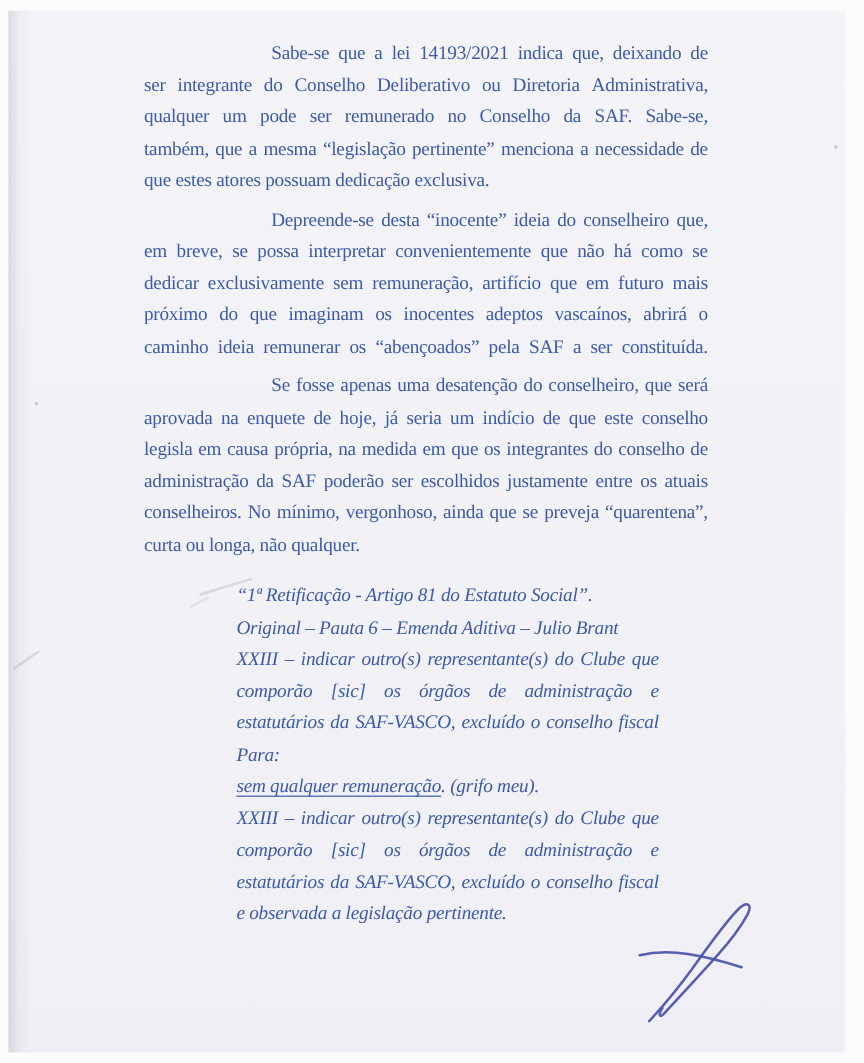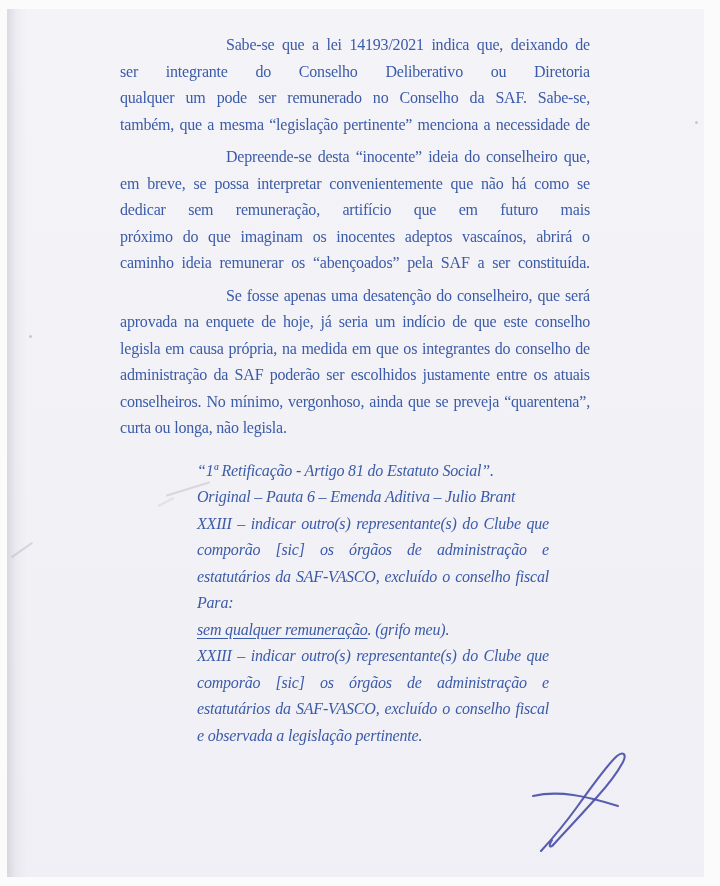--- a/index.html
+++ b/index.html
@@ -95,20 +95,21 @@
         <span>de</span>
       </div>
     <div class="line jl">
         <span>ser</span>
         <span>integrante</span>
         <span>do</span>
         <span>Conselho</span>
         <span>Deliberativo</span>
         <span>ou</span>
         <span>Diretoria</span>
+        <span>Administrativa,</span>
       </div>
     <div class="line jl">
         <span>qualquer</span>
         <span>um</span>
         <span>pode</span>
         <span>ser</span>
         <span>remunerado</span>
         <span>no</span>
         <span>Conselho</span>
         <span>da</span>
@@ -120,20 +121,21 @@
         <span>que</span>
         <span>a</span>
         <span>mesma</span>
         <span>“legislação</span>
         <span>pertinente”</span>
         <span>menciona</span>
         <span>a</span>
         <span>necessidade</span>
         <span>de</span>
       </div>
+    <div class="line">que estes atores possuam dedicação exclusiva.</div>
   </div>
 
   <div class="para">
     <div class="line jl first">
         <span>Depreende-se</span>
         <span>desta</span>
         <span>“inocente”</span>
         <span>ideia</span>
         <span>do</span>
         <span>conselheiro</span>
@@ -147,20 +149,21 @@
         <span>interpretar</span>
         <span>convenientemente</span>
         <span>que</span>
         <span>não</span>
         <span>há</span>
         <span>como</span>
         <span>se</span>
       </div>
     <div class="line jl">
         <span>dedicar</span>
+        <span>exclusivamente</span>
         <span>sem</span>
         <span>remuneração,</span>
         <span>artifício</span>
         <span>que</span>
         <span>em</span>
         <span>futuro</span>
         <span>mais</span>
       </div>
     <div class="line jl">
         <span>próximo</span>
@@ -246,21 +249,21 @@
         <span>conselheiros.</span>
         <span>No</span>
         <span>mínimo,</span>
         <span>vergonhoso,</span>
         <span>ainda</span>
         <span>que</span>
         <span>se</span>
         <span>preveja</span>
         <span>“quarentena”,</span>
       </div>
-    <div class="line">curta ou longa, não legisla.</div>
+    <div class="line">curta ou longa, não qualquer.</div>
   </div>
 
   <div class="quote">
     <div class="line">“1ª Retificação - Artigo 81 do Estatuto Social”.</div>
     <div class="line">Original – Pauta 6 – Emenda Aditiva – Julio Brant</div>
     <div class="line jl">
         <span>XXIII</span>
         <span>–</span>
         <span>indicar</span>
         <span>outro(s)</span>

